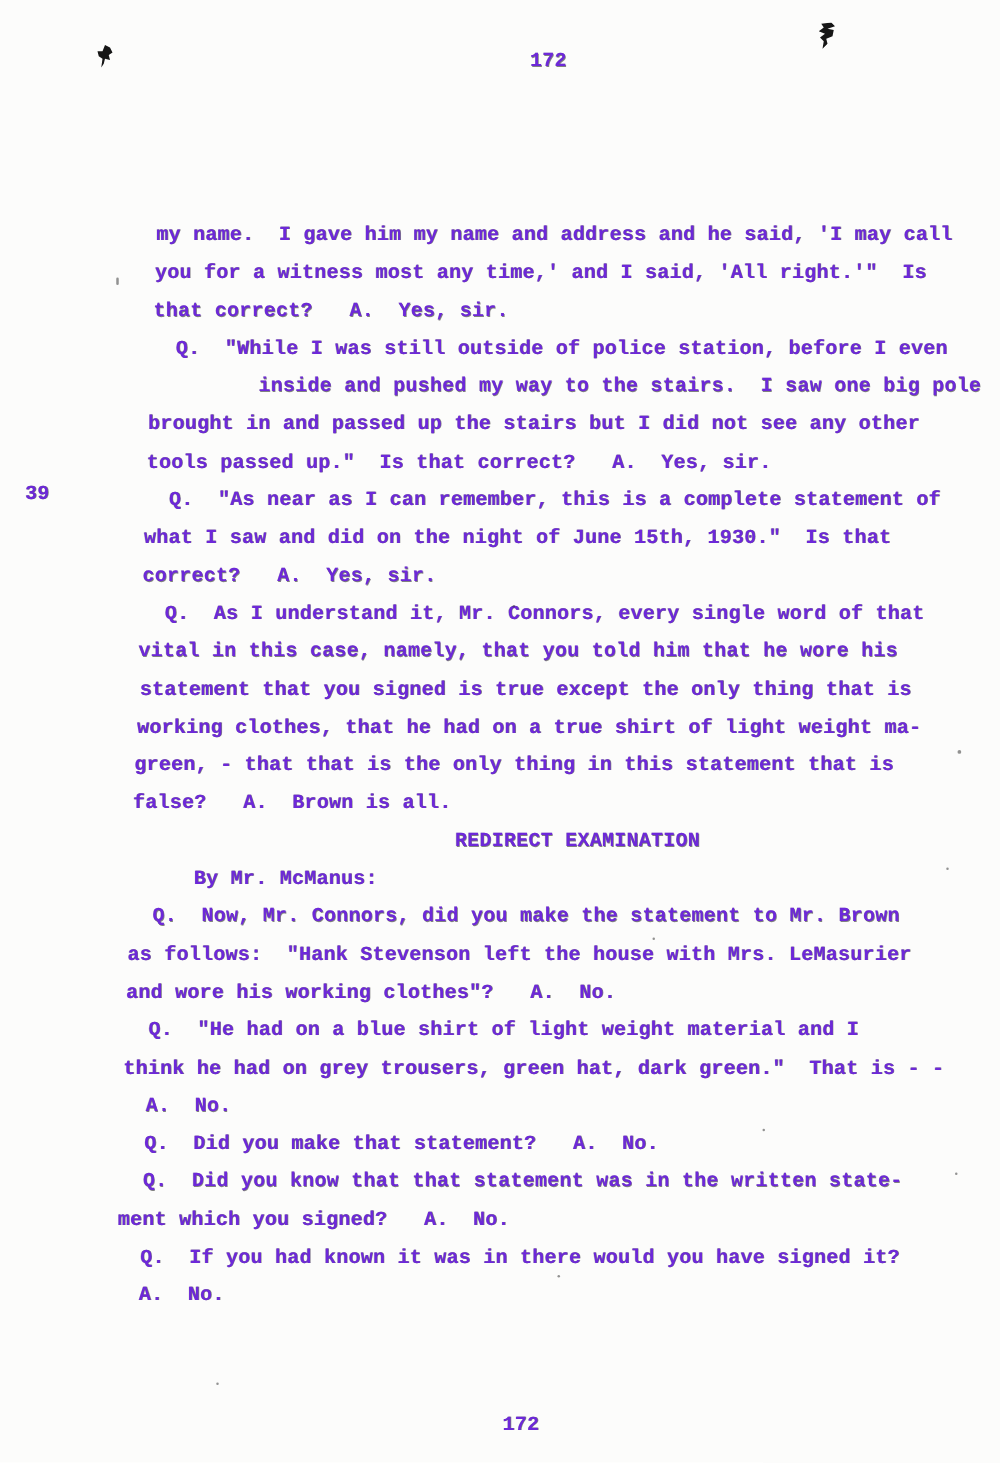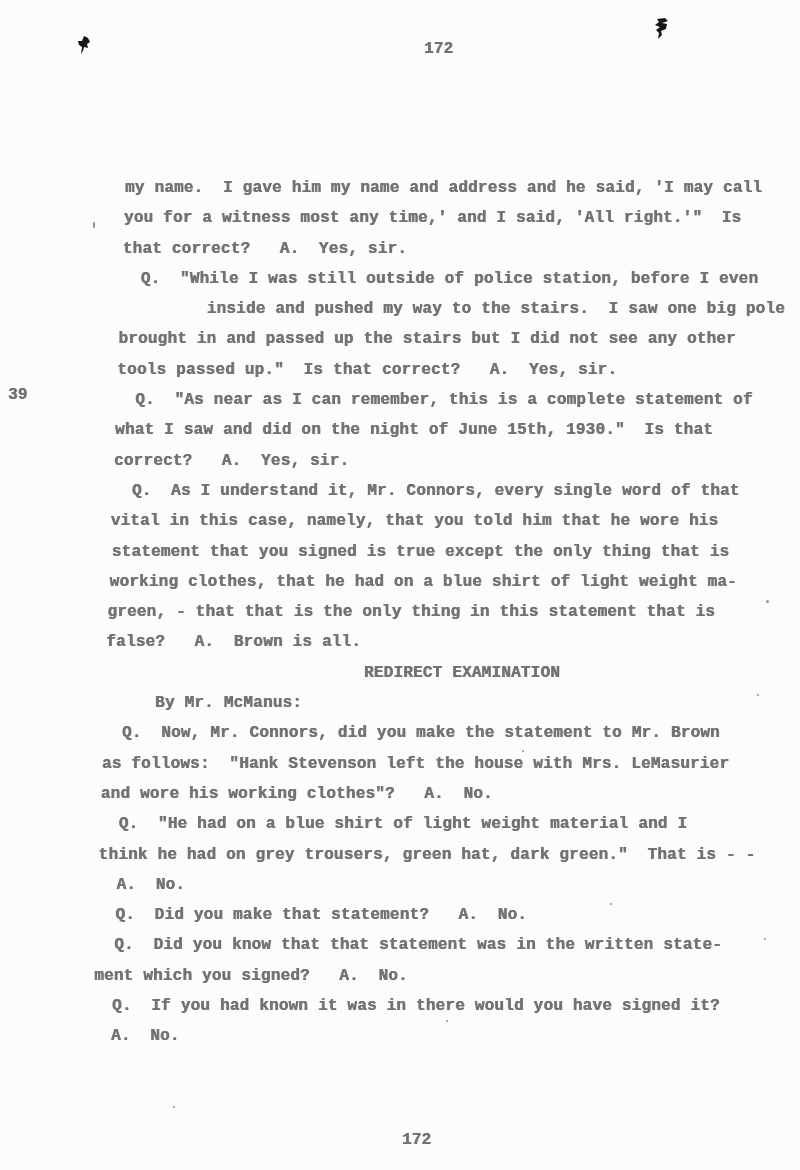--- a/index.html
+++ b/index.html
@@ -8,41 +8,41 @@
     background: #ffffff;
   }
   .page {
     position: relative;
     width: 800px;
     height: 1170px;
     background: #fcfcfb;
     overflow: hidden;
     font-family: "Liberation Mono", "DejaVu Sans Mono", monospace;
     font-weight: 700;
-    color: #737373;
+    color: #6d28d9;
   }
   .typed {
     font-size: 16px;
     letter-spacing: 0.2px;
     text-shadow: 0.5px 0.3px 0 rgba(27,27,27,0.55), -0.3px 0 0 rgba(27,27,27,0.25);
     white-space: pre;
   }
   .pagenum-top {
     position: absolute;
     left: 424px;
     top: 40px;
   }
   .pagenum-bottom {
     position: absolute;
     left: 402px;
     top: 1131px;
   }
   .margin-number {
     position: absolute;
-    left: 8px;
+    left: 20px;
     top: 386px;
   }
   .transcript {
     position: absolute;
     left: 125px;
     top: 173px;
     width: 660px;
   }
   .tline {
     height: 30.3px;
@@ -101,21 +101,21 @@
       <div class="typed tline style-q" style="margin-left: 15.7px;">Q.  "While I was still outside of police station, before I even</div>
       <div class="typed tline style-body" style="margin-left: -5.5px; text-align: right;">inside and pushed my way to the stairs.  I saw one big pole</div>
       <div class="typed tline style-body" style="margin-left: -6.6px;">brought in and passed up the stairs but I did not see any other</div>
       <div class="typed tline style-body" style="margin-left: -7.7px;">tools passed up."  Is that correct?   A.  Yes, sir.</div>
       <div class="typed tline style-q" style="margin-left: 10.2px;">Q.  "As near as I can remember, this is a complete statement of</div>
       <div class="typed tline style-body" style="margin-left: -9.9px;">what I saw and did on the night of June 15th, 1930."  Is that</div>
       <div class="typed tline style-body" style="margin-left: -11px;">correct?   A.  Yes, sir.</div>
       <div class="typed tline style-q" style="margin-left: 6.9px;">Q.  As I understand it, Mr. Connors, every single word of that</div>
       <div class="typed tline style-body" style="margin-left: -14.3px;">vital in this case, namely, that you told him that he wore his</div>
       <div class="typed tline style-body" style="margin-left: -13.2px;">statement that you signed is true except the only thing that is</div>
-      <div class="typed tline style-body" style="margin-left: -15.4px;">working clothes, that he had on a blue shirt of light weight ma-</div>
+      <div class="typed tline style-body" style="margin-left: -15.4px;">working clothes, that he had on a true shirt of light weight ma-</div>
       <div class="typed tline style-body" style="margin-left: -17.6px;">green, - that that is the only thing in this statement that is</div>
       <div class="typed tline style-body" style="margin-left: -18.7px;">false?   A.  Brown is all.</div>
       <div class="typed tline style-heading">REDIRECT EXAMINATION</div>
       <div class="typed tline style-by" style="margin-left: 30.1px;">By Mr. McManus:</div>
       <div class="typed tline style-q" style="margin-left: -3px;">Q.  Now, Mr. Connors, did you make the statement to Mr. Brown</div>
       <div class="typed tline style-body" style="margin-left: -23.1px;">as follows:  "Hank Stevenson left the house with Mrs. LeMasurier</div>
       <div class="typed tline style-body" style="margin-left: -24.2px;">and wore his working clothes"?   A.  No.</div>
       <div class="typed tline style-q" style="margin-left: -6.3px;">Q.  "He had on a blue shirt of light weight material and I</div>
       <div class="typed tline style-body" style="margin-left: -26.4px;">think he had on grey trousers, green hat, dark green."  That is - -</div>
       <div class="typed tline style-q" style="margin-left: -8.5px;">A.  No.</div>

